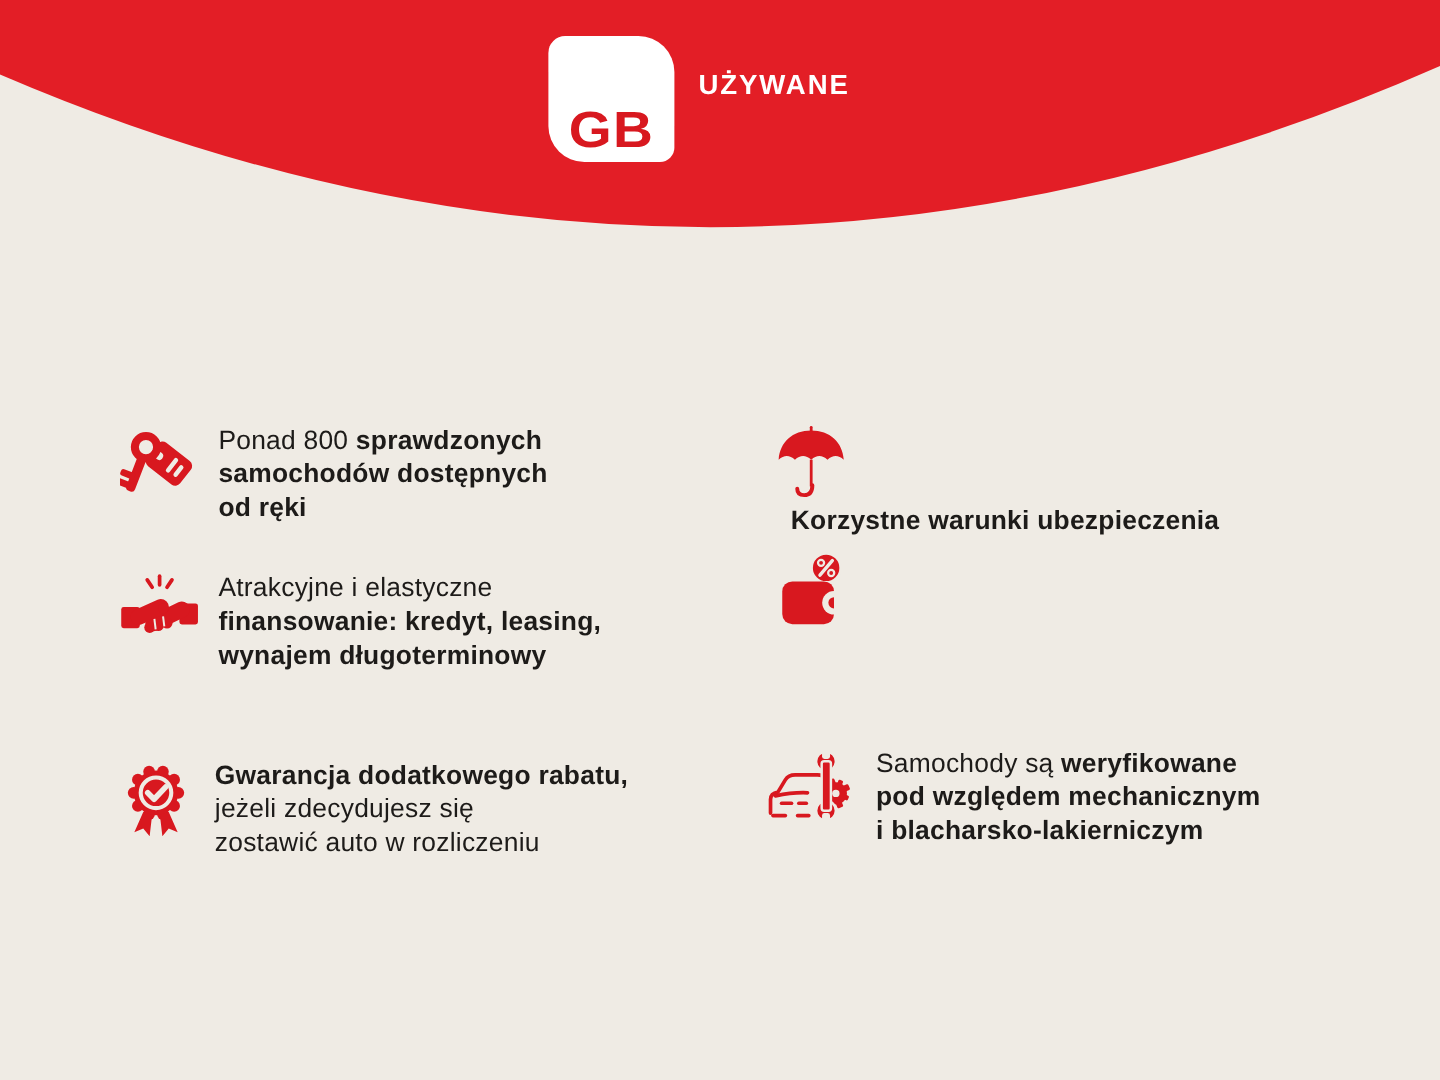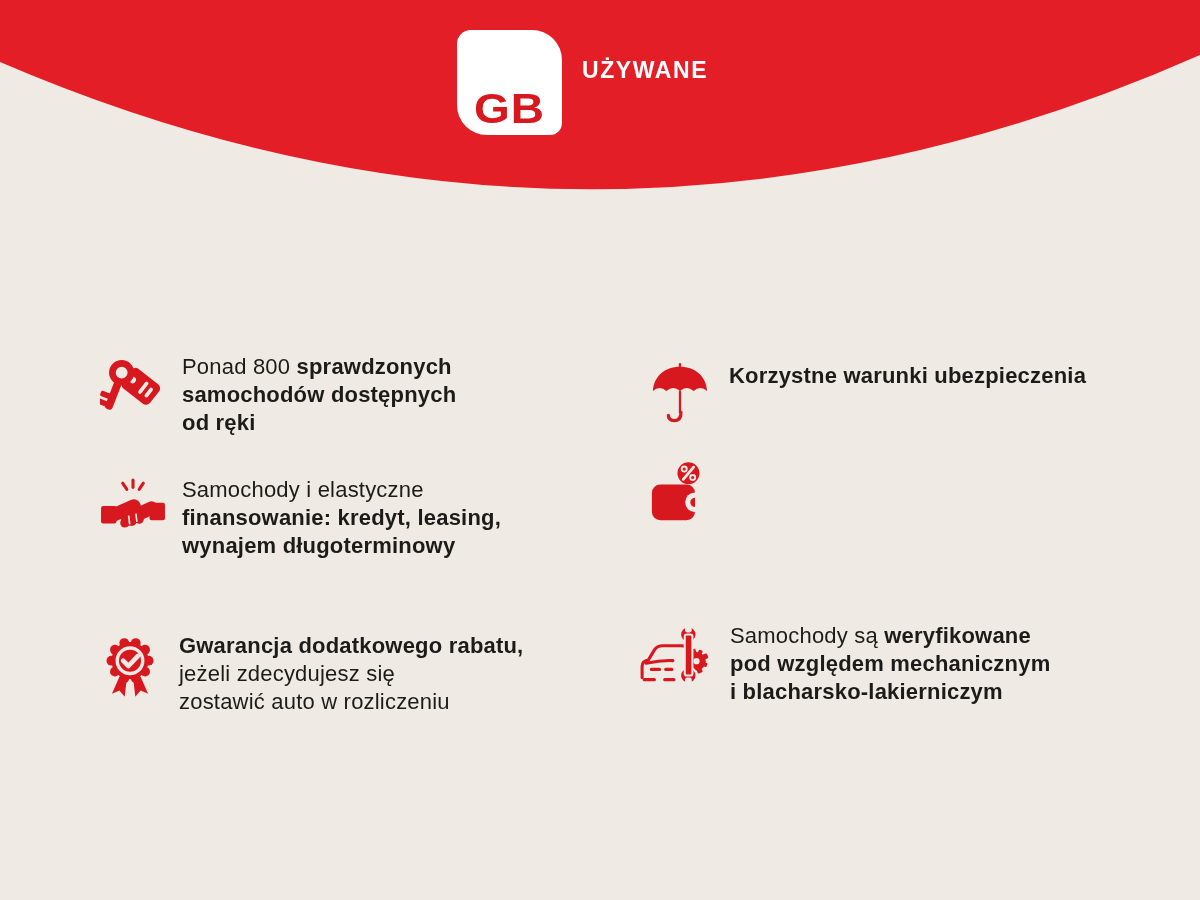--- a/index.html
+++ b/index.html
@@ -89,21 +89,21 @@
         <path d="M15 37 L33 29" stroke="#d8181f" stroke-width="13" stroke-linecap="round" fill="none"></path>
         <circle cx="24" cy="45.5" r="4.4" fill="#d8181f"></circle>
         <circle cx="31" cy="44" r="4.4" fill="#d8181f"></circle>
         <circle cx="38" cy="42" r="4.4" fill="#d8181f"></circle>
         <circle cx="35" cy="30" r="4.2" fill="#d8181f"></circle>
         <path d="M27.8 38.5 L28.8 47" stroke="#efebe4" stroke-width="1.6" fill="none"></path>
         <path d="M34.8 36.5 L35.8 44.5" stroke="#efebe4" stroke-width="1.6" fill="none"></path>
       </svg>
     </div>
     <div class="f-text">
-        <div><span>Samochody i elastyczne</span></div>
+        <div><span>Atrakcyjne i elastyczne</span></div>
         <div><span class="b">finansowanie: kredyt, leasing,</span></div>
         <div><span class="b">wynajem długoterminowy</span></div>
       </div>
   </div>
 
   <div class="feature" style="left:95px;top:604px;margin-top:28px;">
     <div class="icon-box">
       <svg width="68" height="68" viewBox="0 0 64 64" aria-hidden="true">
         <g fill="#d8181f">
           <circle cx="32" cy="27" r="17.5"></circle>
@@ -124,21 +124,21 @@
         <path d="M25.5 27 l5 5 l9 -9.5" fill="none" stroke="#efebe4" stroke-width="4.4" stroke-linecap="round" stroke-linejoin="round"></path>
       </svg>
     </div>
     <div class="f-text">
         <div><span class="b">Gwarancja dodatkowego rabatu,</span></div>
         <div><span>jeżeli zdecydujesz się</span></div>
         <div><span>zostawić auto w rozliczeniu</span></div>
       </div>
   </div>
 
-  <div class="feature" style="left:645px;top:362px;">
+  <div class="feature" style="left:645px;top:350px;flex-direction:column;">
     <div class="icon-box">
       <svg width="62" height="62" viewBox="0 0 64 64" aria-hidden="true">
         <rect x="30.8" y="1" width="2.4" height="6" rx="1.2" fill="#d8181f"></rect>
         <path d="M4,30 C5,15 16,5 32,5 C48,5 59,15 60,30
                  Q53,23.5 46,30 Q39,23.5 32,30 Q25,23.5 18,30 Q11,23.5 4,30 Z" fill="#d8181f"></path>
         <rect x="30.8" y="30" width="2.4" height="23" fill="#d8181f"></rect>
         <path d="M33,52 Q33,60.5 26,60.5 Q20,60.5 20,55" fill="none" stroke="#d8181f" stroke-width="3.4" stroke-linecap="round"></path>
       </svg>
     </div>
     <div class="f-text">

